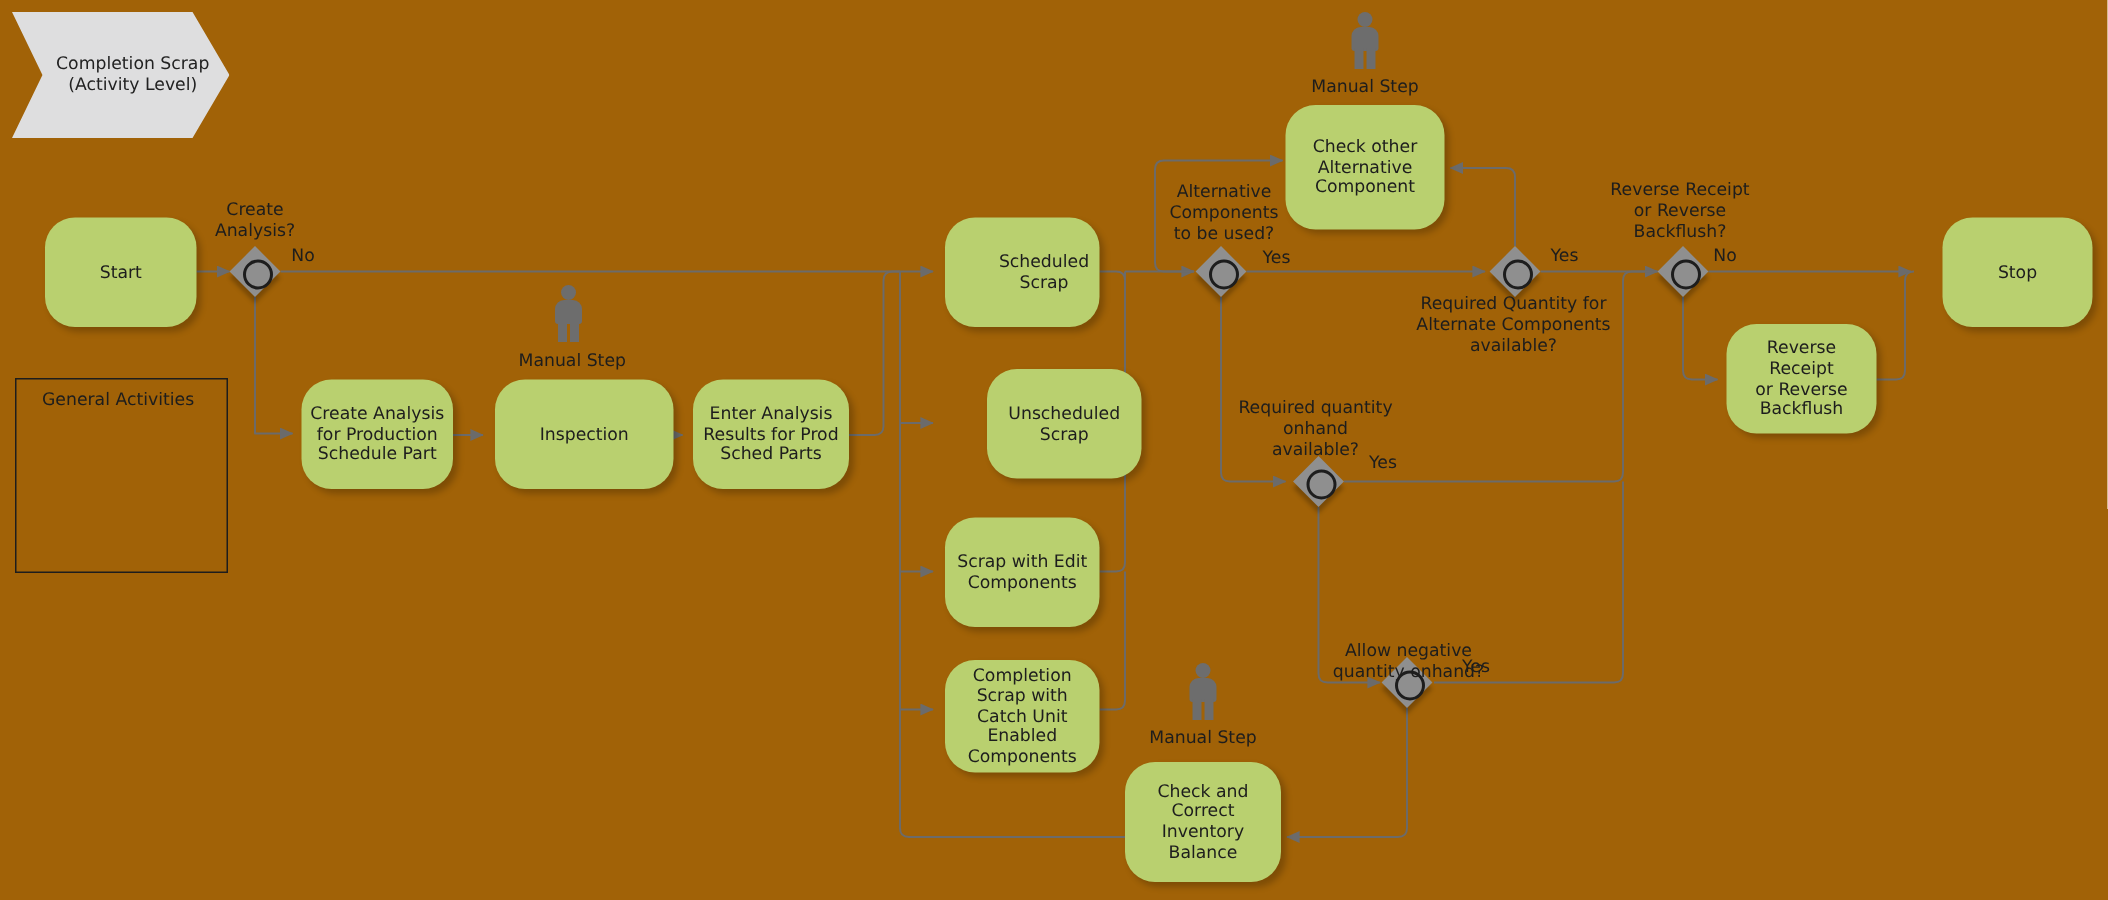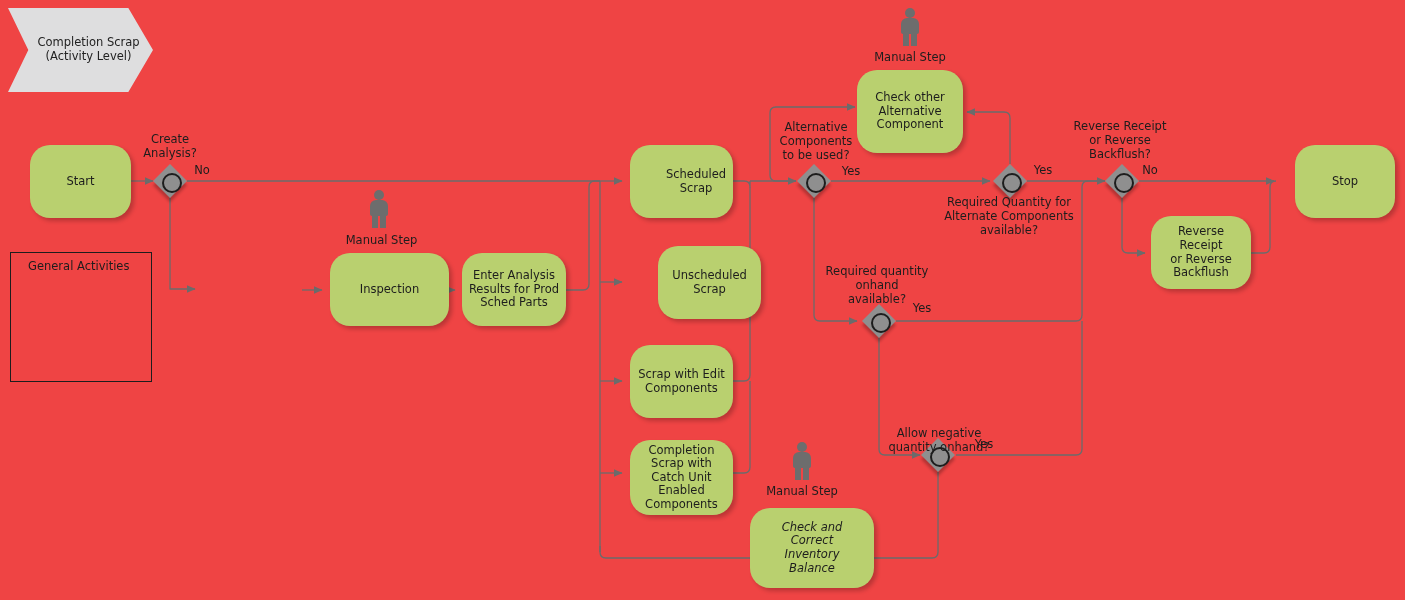--- a/index.html
+++ b/index.html
@@ -1,18 +1,18 @@
 <!DOCTYPE html>
 <html><head>
 <meta charset="utf-8">
 <style>
   html,body{margin:0;padding:0;background:#ffffff;}
   body{width:1405px;height:600px;overflow:hidden;
        font-family:"DejaVu Sans","Liberation Sans",sans-serif;}
-  #stage{position:relative;width:1405px;height:600px;background:#ef4444;}
+  #stage{position:relative;width:1405px;height:600px;background:#a16207;}
   svg#wires{position:absolute;left:0;top:0;width:1405px;height:600px;pointer-events:none;}
 
   .node{position:absolute;box-sizing:border-box;display:flex;align-items:center;
         justify-content:center;text-align:center;line-height:1.18;
         color:#1d1d1d;font-size:11.5px;}
   .task{background:#b9d06f;border-radius:20px;
         box-shadow:3px 3px 4px rgba(0,0,0,0.22);padding:2px 5px;}
   .banner{background:#dededf;color:#222;font-size:11.5px;
           filter:drop-shadow(3px 3px 3px rgba(0,0,0,0.22));
           clip-path:polygon(0 0, 83% 0, 100% 50%, 83% 100%, 0 100%, 14% 50%);
@@ -115,20 +115,23 @@
   <div class="node banner" style="left:8px;top:8px;width:145px;height:84px;">Completion
 Scrap
 (Activity
 Level)</div>
 
   <div class="group-box" style="left:10px;top:252px;width:140px;height:128px;"></div>
   <div class="group-title" style="left:28px;top:259px;">General Activities</div>
 
   <div class="node task" style="left:30px;top:145px;width:101px;height:73px;white-space:pre-line;">Start</div>
 
+  <div class="node task" style="left:201px;top:253px;width:101px;height:73px;white-space:pre-line;">Create Analysis
+for Production
+Schedule Part</div>
 
   <div class="node task" style="left:330px;top:253px;width:119px;height:73px;white-space:pre-line;">Inspection</div>
 
   <div class="node task" style="left:462px;top:253px;width:104px;height:73px;white-space:pre-line;">Enter Analysis
 Results for Prod
 Sched Parts</div>
 
   <div class="node task" style="left:630px;top:145px;width:103px;height:73px;white-space:pre-line;padding-left:34px;">Scheduled Scrap</div>
 
   <div class="node task" style="left:658px;top:246px;width:103px;height:73px;white-space:pre-line;">Unscheduled
@@ -140,21 +143,21 @@
   <div class="node task" style="left:630px;top:440px;width:103px;height:75px;white-space:pre-line;">Completion
 Scrap with
 Catch Unit
 Enabled
 Components</div>
 
   <div class="node task" style="left:857px;top:70px;width:106px;height:83px;white-space:pre-line;">Check other
 Alternative
 Component</div>
 
-  <div class="node task" style="left:750px;top:508px;width:124px;height:80px;white-space:pre-line;font-style:italic;">Check and
+  <div class="node task" style="left:750px;top:508px;width:104px;height:80px;white-space:pre-line;">Check and
 Correct
 Inventory
 Balance</div>
 
   <div class="node task" style="left:1151px;top:216px;width:100px;height:73px;white-space:pre-line;">Reverse Receipt
 or Reverse
 Backflush</div>
 
   <div class="node task" style="left:1295px;top:145px;width:100px;height:73px;white-space:pre-line;">Stop</div>
 

